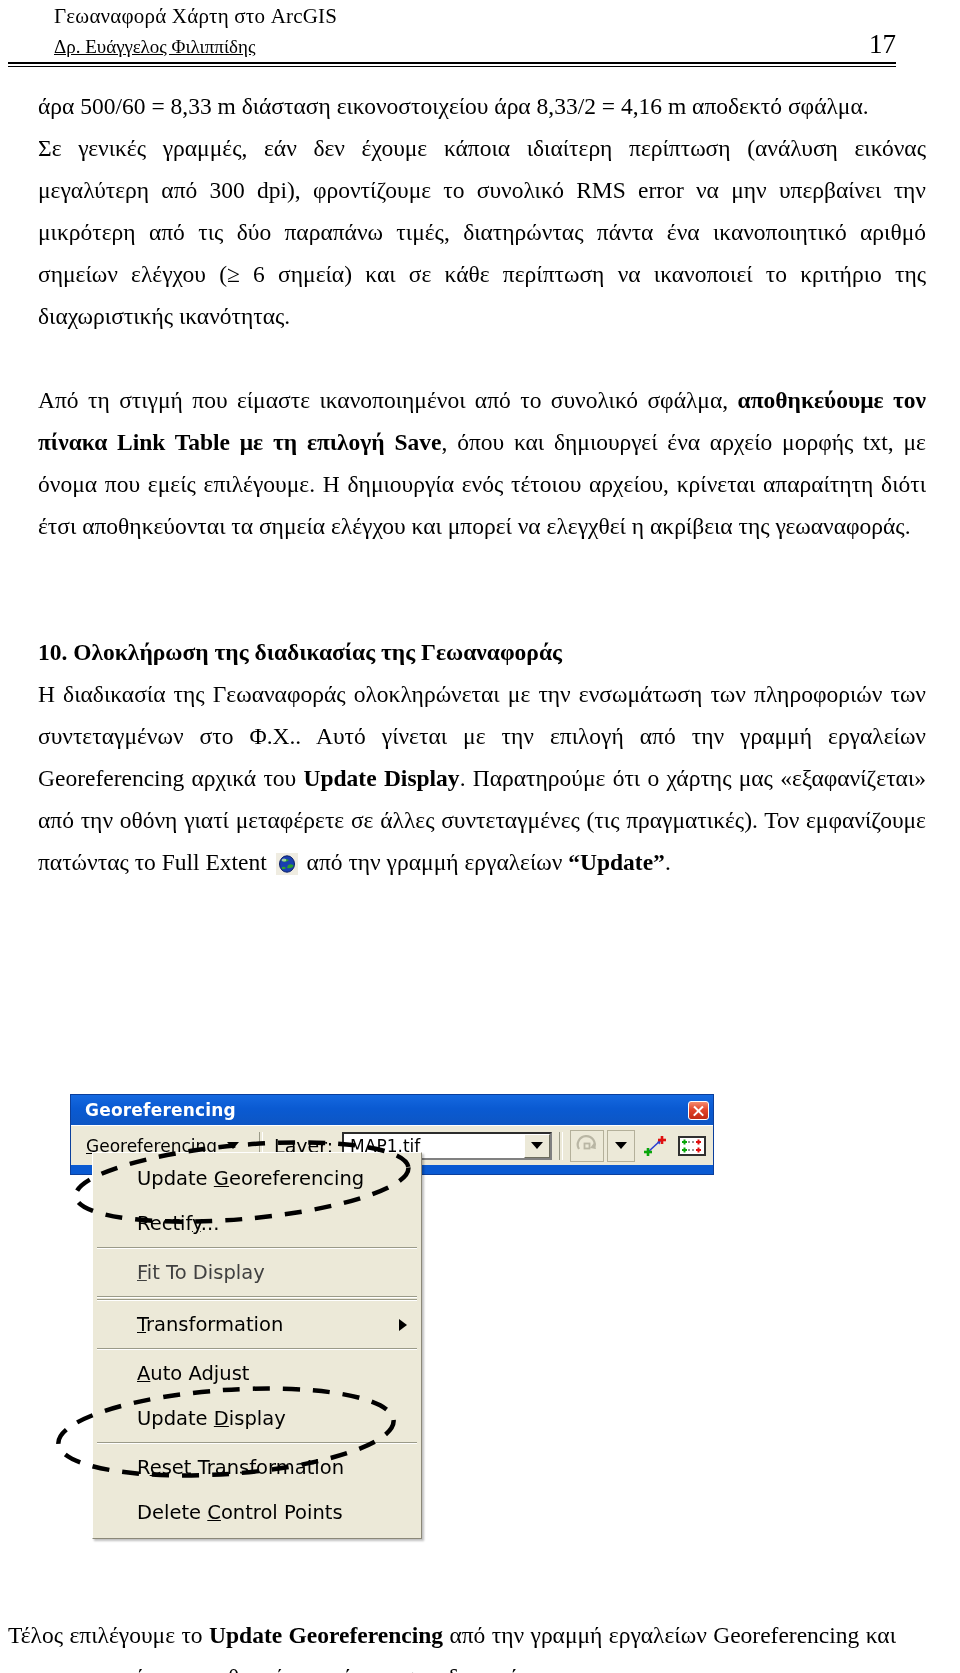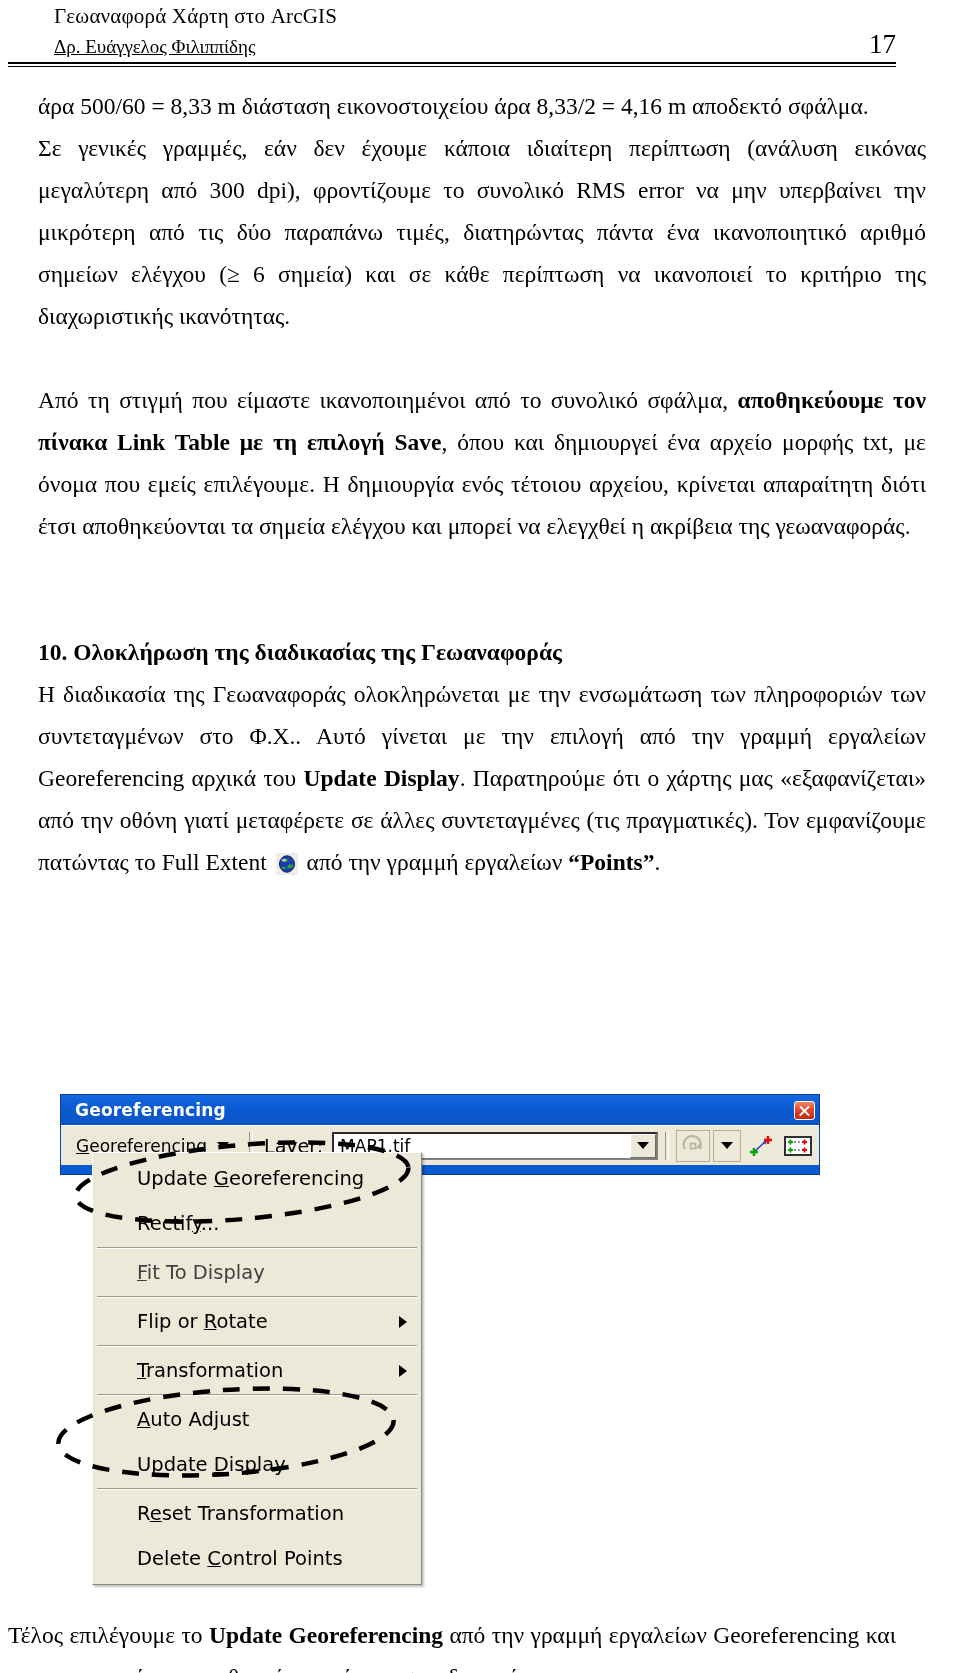--- a/index.html
+++ b/index.html
@@ -83,23 +83,23 @@
     vertical-align: -5px;
     background: #efece1;
     position: relative;
     margin: 0 3px;
   }
   .inline-icon svg { display:block; }
 
   
   .gr-window {
     position: absolute;
-    left: 60px;
+    left: 70px;
     top: 1094px;
-    width: 760px;
+    width: 644px;
     border: 1px solid #0b3f9c;
     background: #a16207;
     box-sizing: border-box;
   }
   .gr-titlebar {
     height: 30px;
     background: linear-gradient(180deg,#1569e0 0%, #0a5ad2 45%, #0d56c4 100%);
     display: flex;
     align-items: center;
     justify-content: space-between;
@@ -321,21 +321,21 @@
   <p class="section-head">10. Ολοκλήρωση της διαδικασίας της Γεωαναφοράς</p>
 
   <p><span>Η διαδικασία της Γεωαναφοράς ολοκληρώνεται με την ενσωμάτωση των πληροφοριών των συντεταγμένων στο Φ.Χ.. Αυτό γίνεται με την επιλογή από την γραμμή εργαλείων Georeferencing αρχικά του </span><span class="b">Update Display</span><span>. Παρατηρούμε ότι ο χάρτης μας «εξαφανίζεται» από την οθόνη γιατί μεταφέρετε σε άλλες συντεταγμένες (τις πραγματικές). Τον εμφανίζουμε πατώντας το Full Extent </span><span class="inline-icon"><svg width="22" height="22" viewBox="0 0 22 22">
           <rect x="0" y="0" width="22" height="22" fill="#efece1"></rect>
           <ellipse cx="11" cy="11" rx="7.5" ry="8.2" fill="#1a3fb0"></ellipse>
           <path d="M5 7 Q9 5 13 7 Q11 9 8 9 Z" fill="#2ea02e"></path>
           <path d="M12 12 Q16 10 18 13 Q15 16 11 15 Z" fill="#2ea02e"></path>
           <path d="M6 14 Q8 13 10 15 Q8 17 6 16 Z" fill="#2ea02e"></path>
           <ellipse cx="8" cy="7" rx="2.4" ry="1.6" fill="#ffffff" opacity="0.55"></ellipse>
           <ellipse cx="11" cy="11" rx="7.5" ry="8.2" fill="none" stroke="#0b1f66" stroke-width="1"></ellipse>
-        </svg></span><span> από την γραμμή εργαλείων </span><span class="b">“Points”</span><span>.</span></p>
+        </svg></span><span> από την γραμμή εργαλείων </span><span class="b">“Update”</span><span>.</span></p>
 </div>
 
 <div class="gr-window">
 
   <div class="gr-titlebar">
     <span class="gr-title">Georeferencing</span>
     <span class="gr-close"></span>
   </div>
 
   <div class="gr-toolbar">
@@ -422,24 +422,20 @@
   <div class="mi">
     <span>Rectif<span class="u">y</span>...</span>
   </div>
   <div class="mi-sep"></div>
 
   <div class="mi disabled">
     <span><span class="u">F</span>it To Display</span>
   </div>
   <div class="mi-sep"></div>
 
-  <div class="mi">
-    <span>Flip or <span class="u">R</span>otate</span>
-    <span class="mi-arrow"></span>
-  </div>
   <div class="mi-sep"></div>
 
   <div class="mi">
     <span><span class="u">T</span>ransformation</span>
     <span class="mi-arrow"></span>
   </div>
   <div class="mi-sep"></div>
 
   <div class="mi">
     <span><span class="u">A</span>uto Adjust</span>

